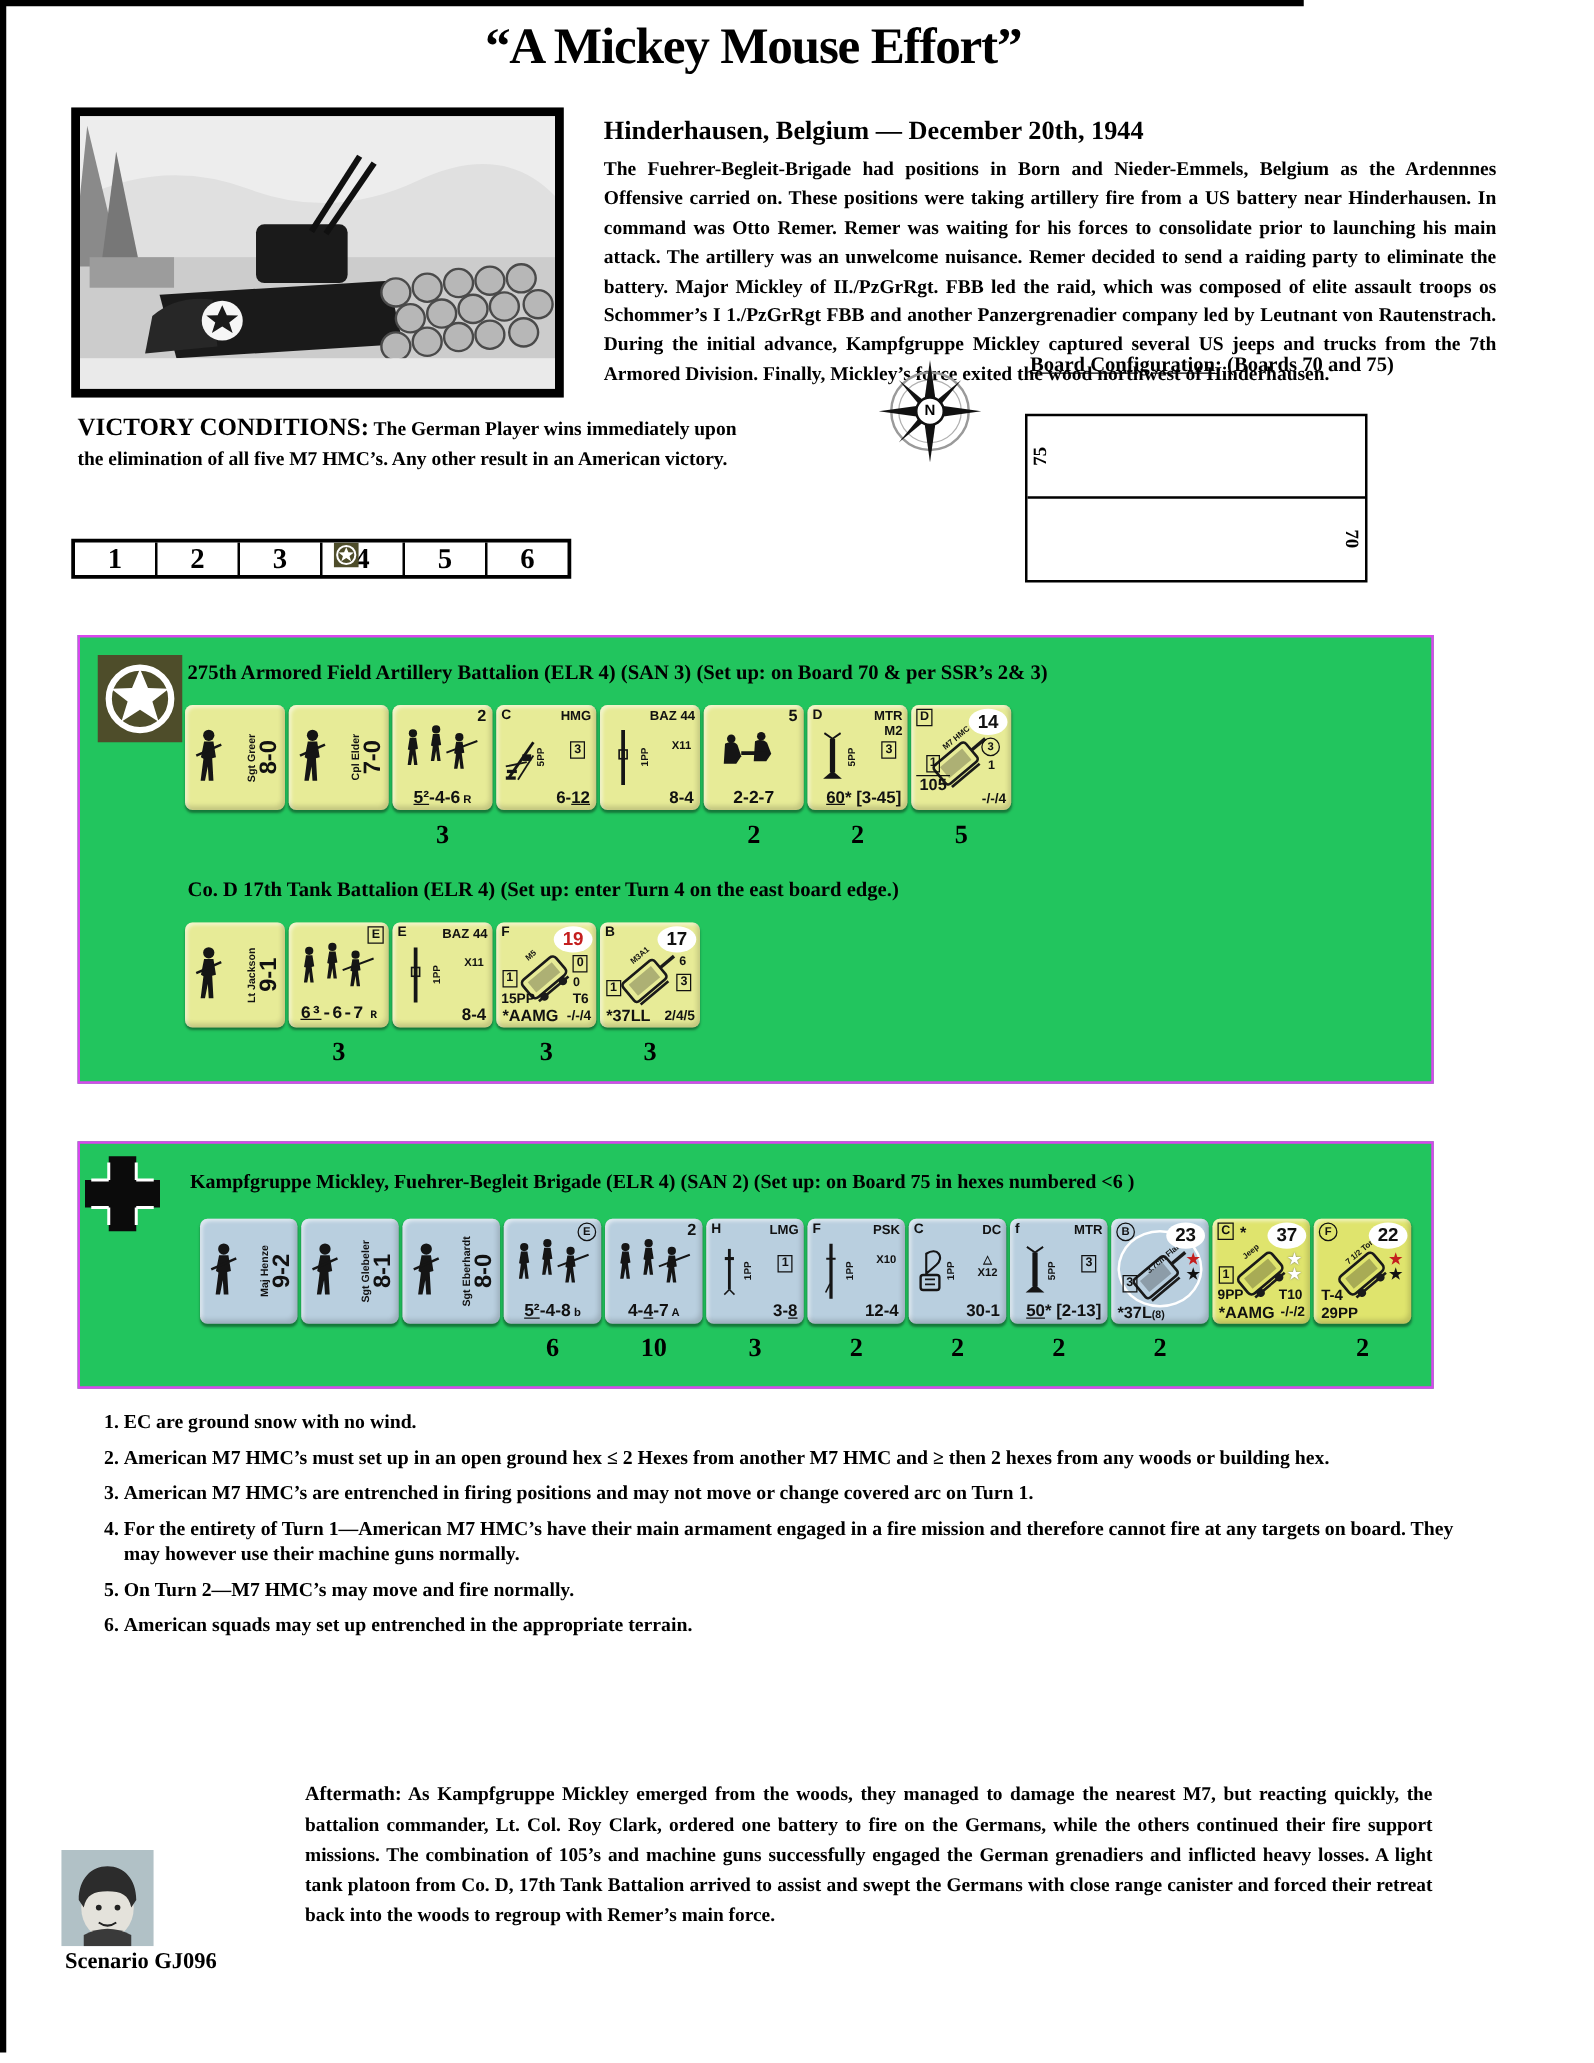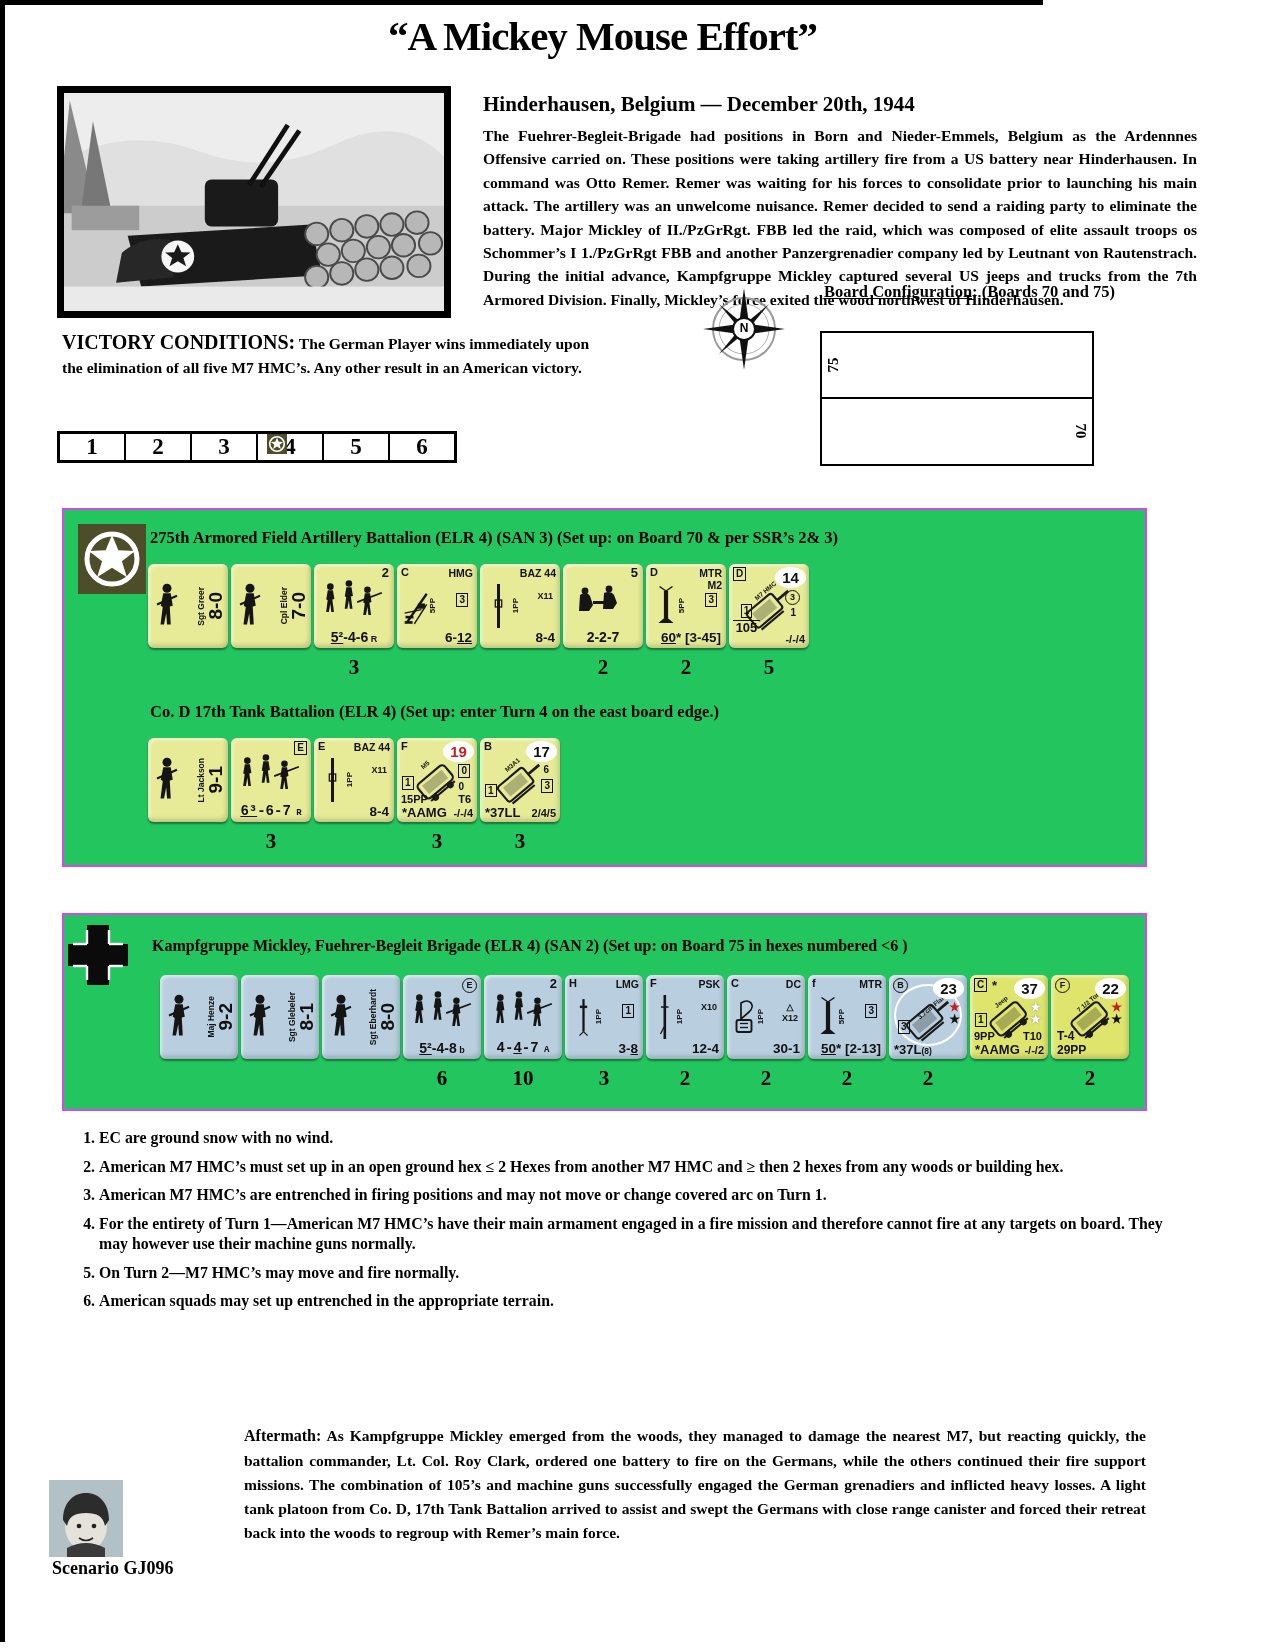--- a/index.html
+++ b/index.html
@@ -592,21 +592,21 @@
                   <circle cx="8" cy="4" r="3.2" fill="#151515"></circle>
                   <path fill="#151515" d="M5.5 7.5h5l1.4 8.5-2 .5 1.6 12h-2.6l-.9-8-1.5 8H3.9L5.4 17 4 16.5z"></path>
                 </g>
                 <g transform="translate(40,8)">
                   <circle cx="8" cy="4" r="3.2" fill="#151515"></circle>
                   <path fill="#151515" d="M5.5 7.5h5l1.4 8.5-2 .5 1.6 12h-2.6l-.9-8-1.5 8H3.9L5.4 17 4 16.5z"></path>
                 </g>
                 <path d="M38 24l24-9" stroke="#151515" stroke-width="1.6"></path>
               </svg>
             </div>
-            <div class="t" style="bottom: 4px; left: 0px; right: 0px; text-align: center; font-size: 14px; font-family: Liberation Mono, monospace;"><span>4-</span><span class="u">4</span><span>-7</span><span style="font-size: 9px;"> A</span></div>
+            <div class="t" style="bottom: 4px; left: 0px; right: 0px; text-align: center; font-size: 14px;"><span>4-</span><span class="u">4</span><span>-7</span><span style="font-size: 9px;"> A</span></div>
           </div>
           <div class="ccount">10</div>
         </div>
         <div class="cwrap">
           <div class="cnt ger">
             <span class="t" style="left: 4px; top: 3px; font-size: 11px;">H</span>
             <div class="t" style="top: 3px; right: 4px; text-align: right; font-size: 10.5px; line-height: 1.15;">
               <div>LMG</div>
             </div>
             <div class="cicon" style="left: 12px; top: 18px; width: 13px; height: 48px;">

